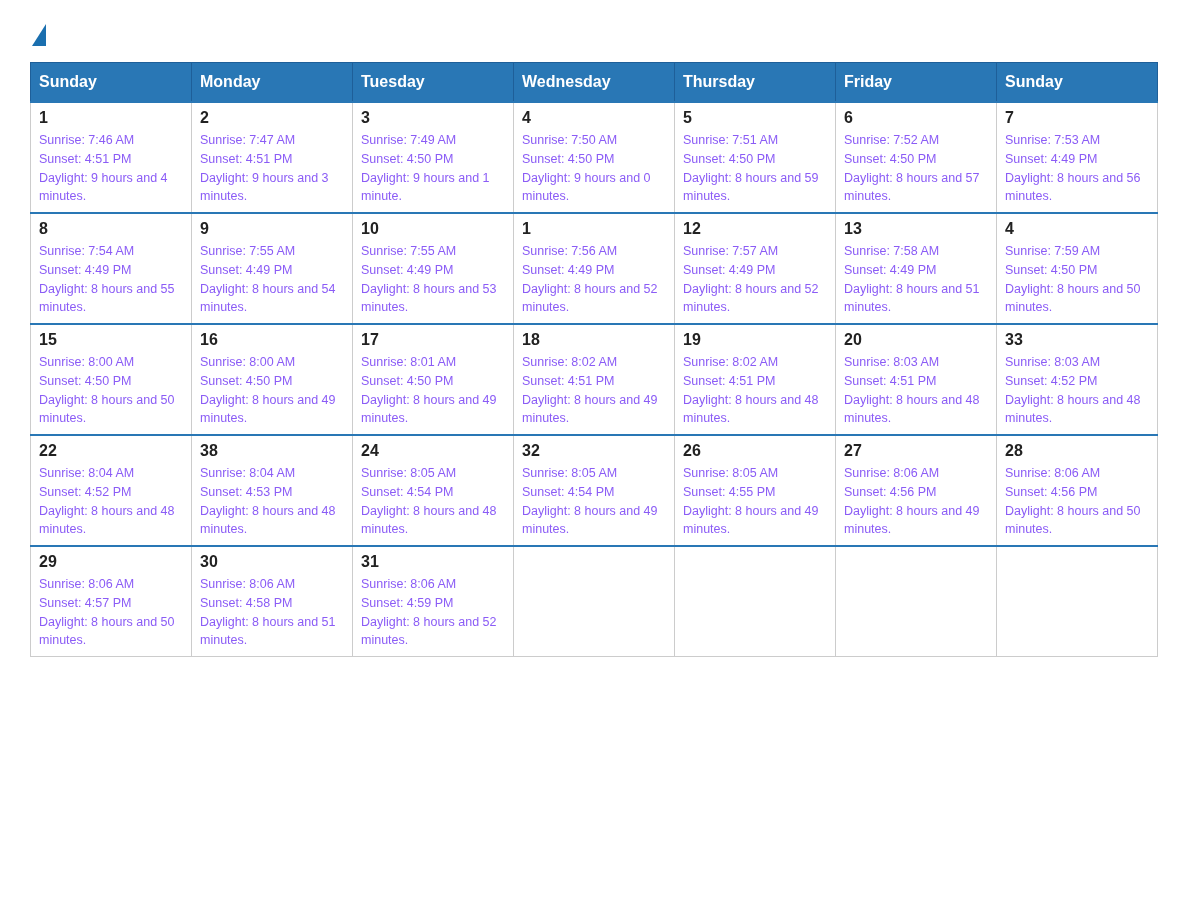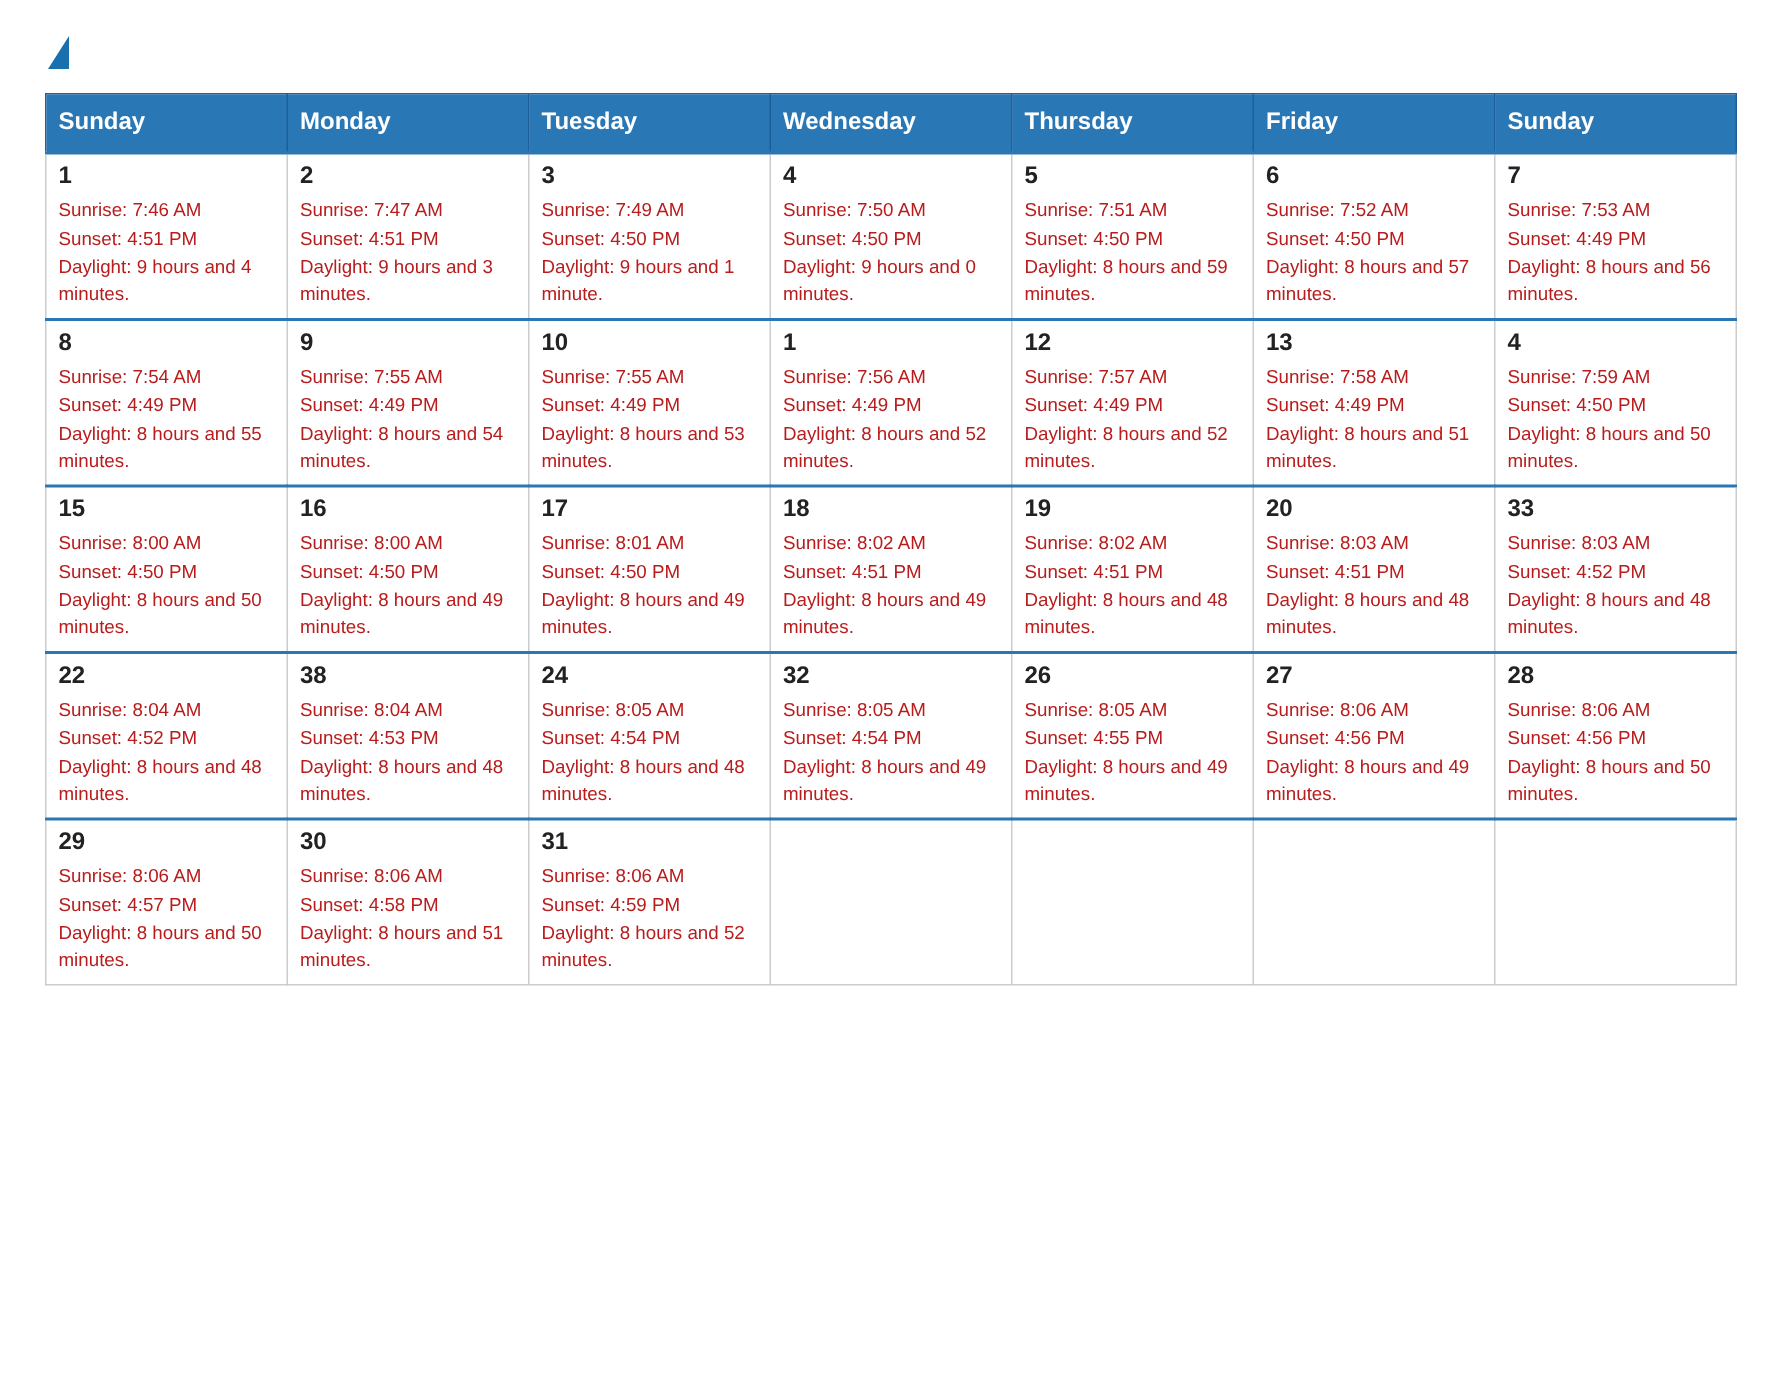--- a/index.html
+++ b/index.html
@@ -86,21 +86,21 @@
     .day-number {
       font-size: 16px;
       font-weight: bold;
       color: #222;
       display: block;
       margin-bottom: 4px;
     }
     .day-info {
       font-size: 12.5px;
       line-height: 1.5;
-      color: #b91c1c;
+      color: #8b5cf6;
     }
     .empty-cell {
       background: #fff;
     }
   </style>
 </head>
 <body>
 
 <div class="header">
   <div class="logo">

